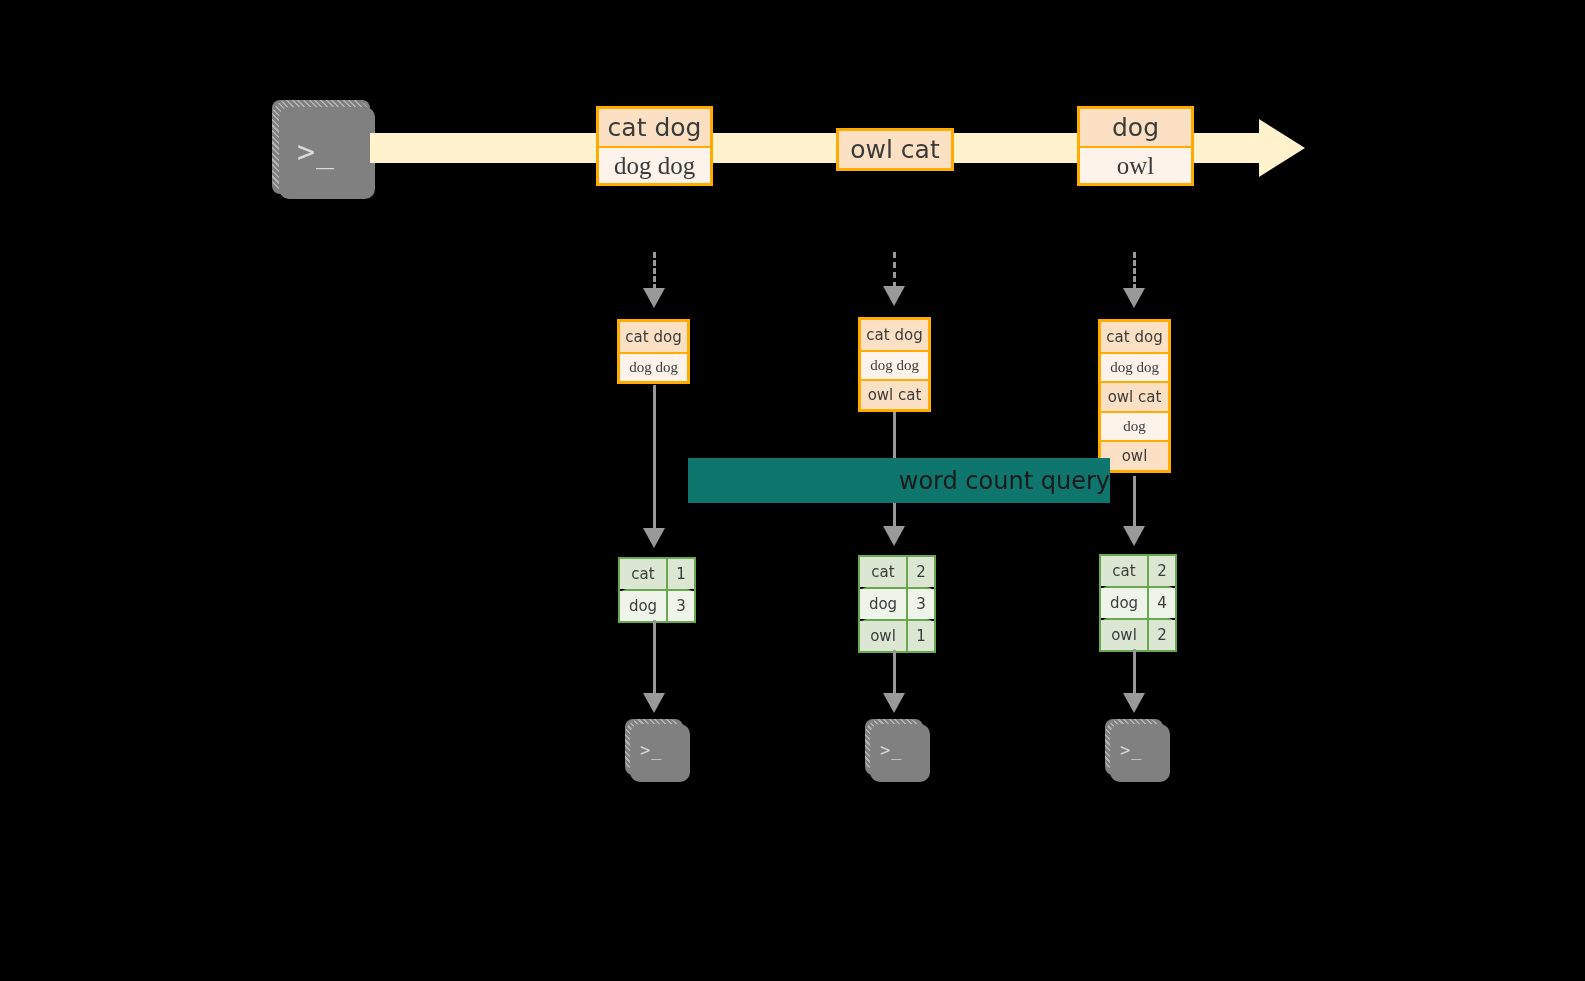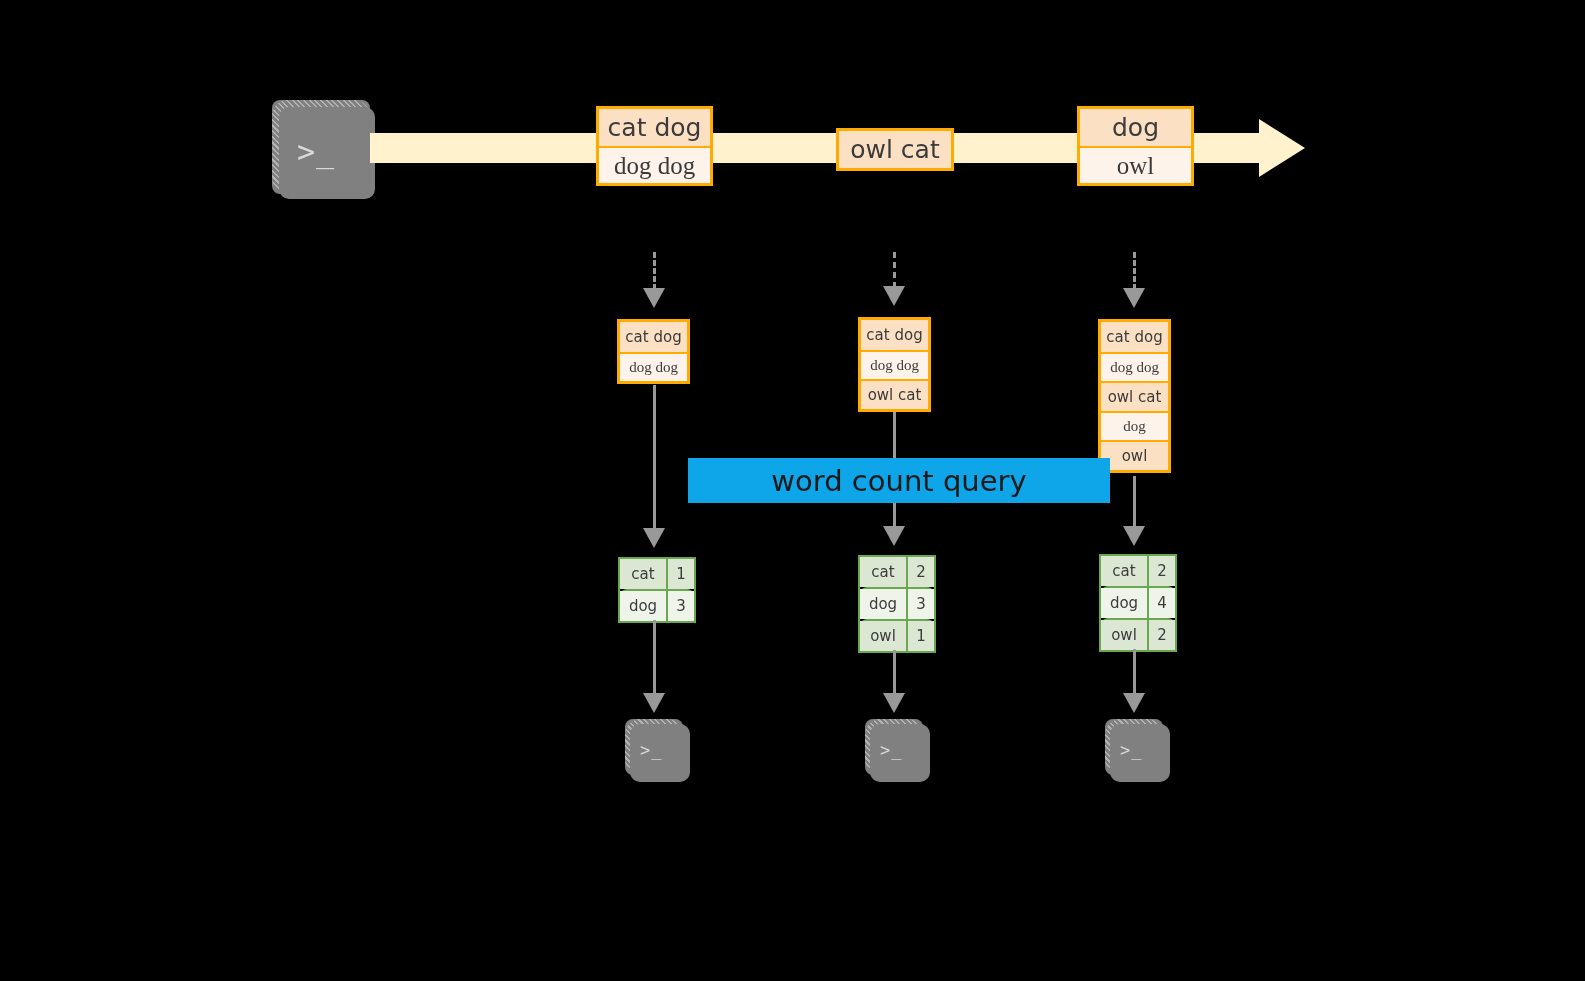--- a/index.html
+++ b/index.html
@@ -127,26 +127,26 @@
     position: absolute;
     width: 0; height: 0;
     border-left: 11px solid transparent;
     border-right: 11px solid transparent;
     border-top: 20px solid #999999;
   }
 
   
   .query-band {
     position: absolute;
-    background: #0ea5e9;
+    background: #0f766e;
     display: flex;
     align-items: center;
-    justify-content: center;
+    justify-content: flex-end;
     color: #1a1a1a;
-    font-size: 29px;
+    font-size: 24px;
     white-space: nowrap;
   }
 </style>
 </head>
 <body>
 
 <div id="stage">
 
   <div class="term" style="left:266px; top:94px; width:110px; height:106px;">
     <div class="term-hatch"></div>

